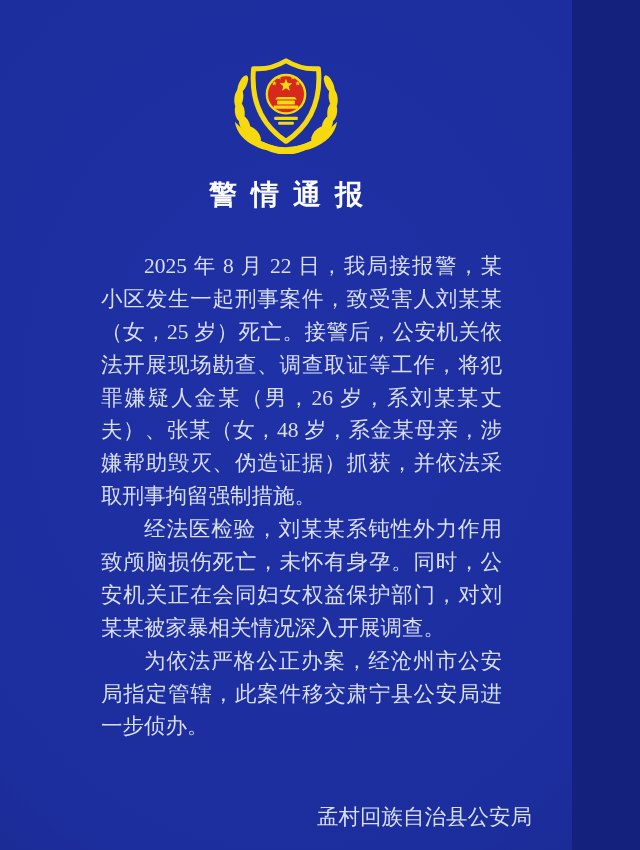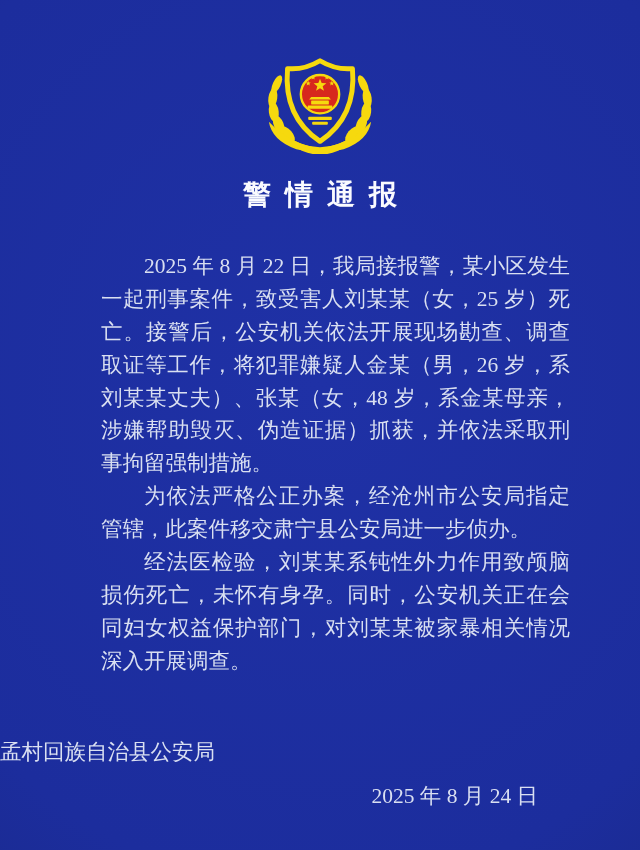--- a/index.html
+++ b/index.html
@@ -3,21 +3,21 @@
 <meta charset="utf-8">
 <style>
   * { margin: 0; padding: 0; box-sizing: border-box; }
   html, body { width: 640px; }
   body {
     font-family: "Liberation Serif", "DejaVu Serif", serif;
     background: #14227e;
   }
   .page {
     position: relative;
-    width: 640px;
+    width: 572px;
     height: 850px;
     background: #1d2e9f;
     background: radial-gradient(ellipse 120% 100% at 50% 45%, #1f31a6 0%, #1c2d9d 60%, #18277f 100%);
     overflow: hidden;
   }
   .emblem-wrap {
     padding-top: 54px;
     display: flex;
     justify-content: center;
   }
@@ -46,22 +46,22 @@
     text-indent: 2em;
     margin: 0;
   }
   .signature {
     margin-top: 58px;
     color: #d9dff1;
     font-size: 21.5px;
     line-height: 1.5;
   }
   .sig-agency {
-    text-align: left;
-    padding-right: 80px;
+    text-align: right;
+    padding-right: 40px;
   }
   .sig-date {
     margin-top: 12px;
     text-align: right;
     padding-right: 102px;
   }
 </style>
 </head>
 <body>
 
@@ -105,22 +105,22 @@
         <rect x="48" y="63" width="24" height="3.2" rx="1"></rect>
         <rect x="52" y="68" width="16" height="3.2" rx="1"></rect>
       </g>
     </svg>
   </div>
 
   <h1 class="notice-title">警情通报</h1>
 
   <div class="notice-body">
     <p>2025 年 8 月 22 日，我局接报警，某小区发生一起刑事案件，致受害人刘某某（女，25 岁）死亡。接警后，公安机关依法开展现场勘查、调查取证等工作，将犯罪嫌疑人金某（男，26 岁，系刘某某丈夫）、张某（女，48 岁，系金某母亲，涉嫌帮助毁灭、伪造证据）抓获，并依法采取刑事拘留强制措施。</p>
+    <p>经法医检验，刘某某系钝性外力作用致颅脑损伤死亡，未怀有身孕。同时，公安机关正在会同妇女权益保护部门，对刘某某被家暴相关情况深入开展调查。</p>
     <p>为依法严格公正办案，经沧州市公安局指定管辖，此案件移交肃宁县公安局进一步侦办。</p>
-    <p>经法医检验，刘某某系钝性外力作用致颅脑损伤死亡，未怀有身孕。同时，公安机关正在会同妇女权益保护部门，对刘某某被家暴相关情况深入开展调查。</p>
   </div>
 
   <div class="signature">
     <div class="sig-agency">孟村回族自治县公安局</div>
     <div class="sig-date">2025 年 8 月 24 日</div>
   </div>
 
 </div>
 
 </body></html>

